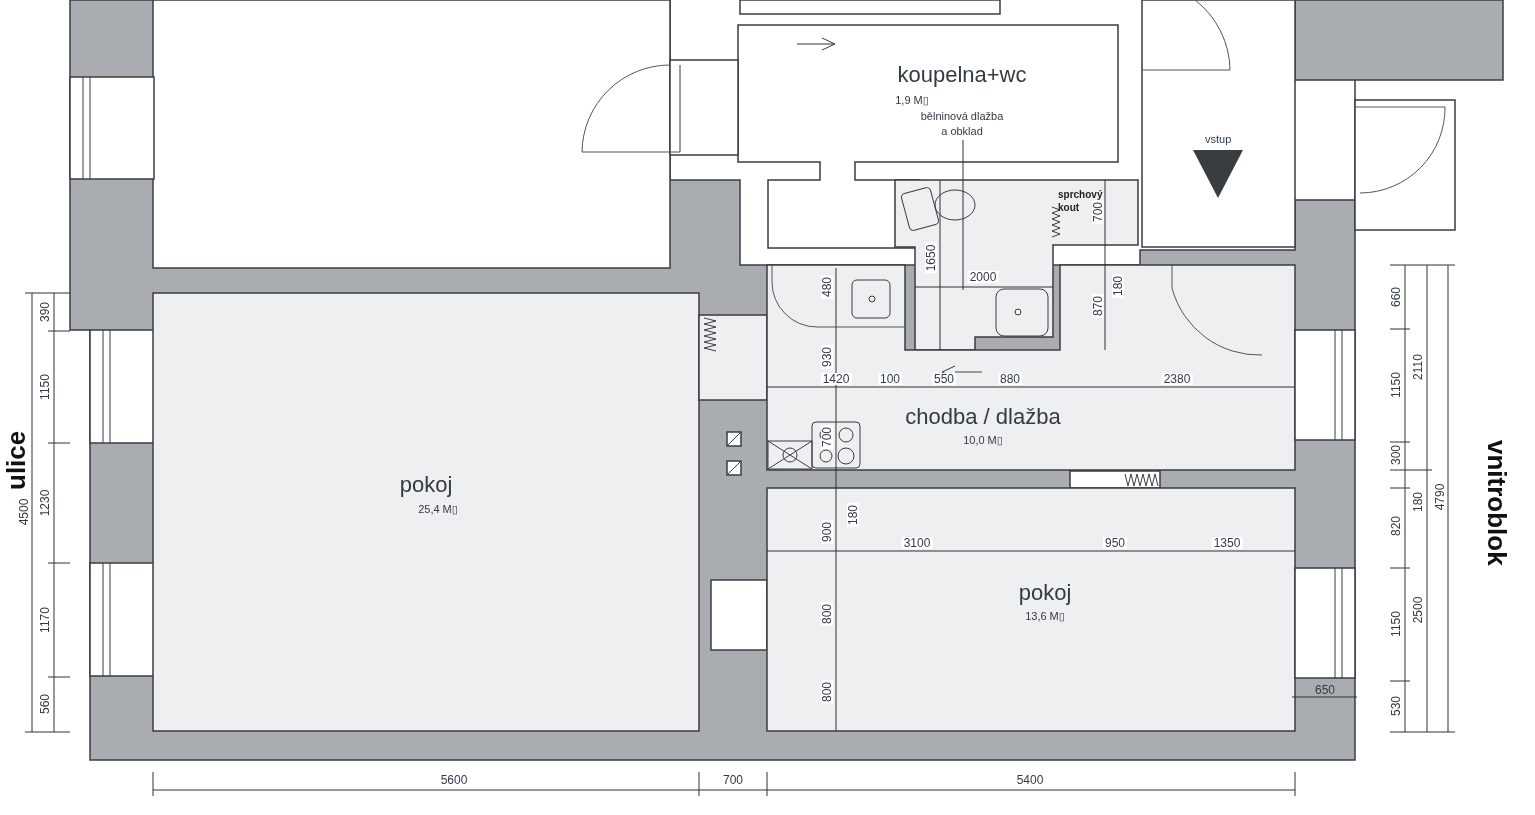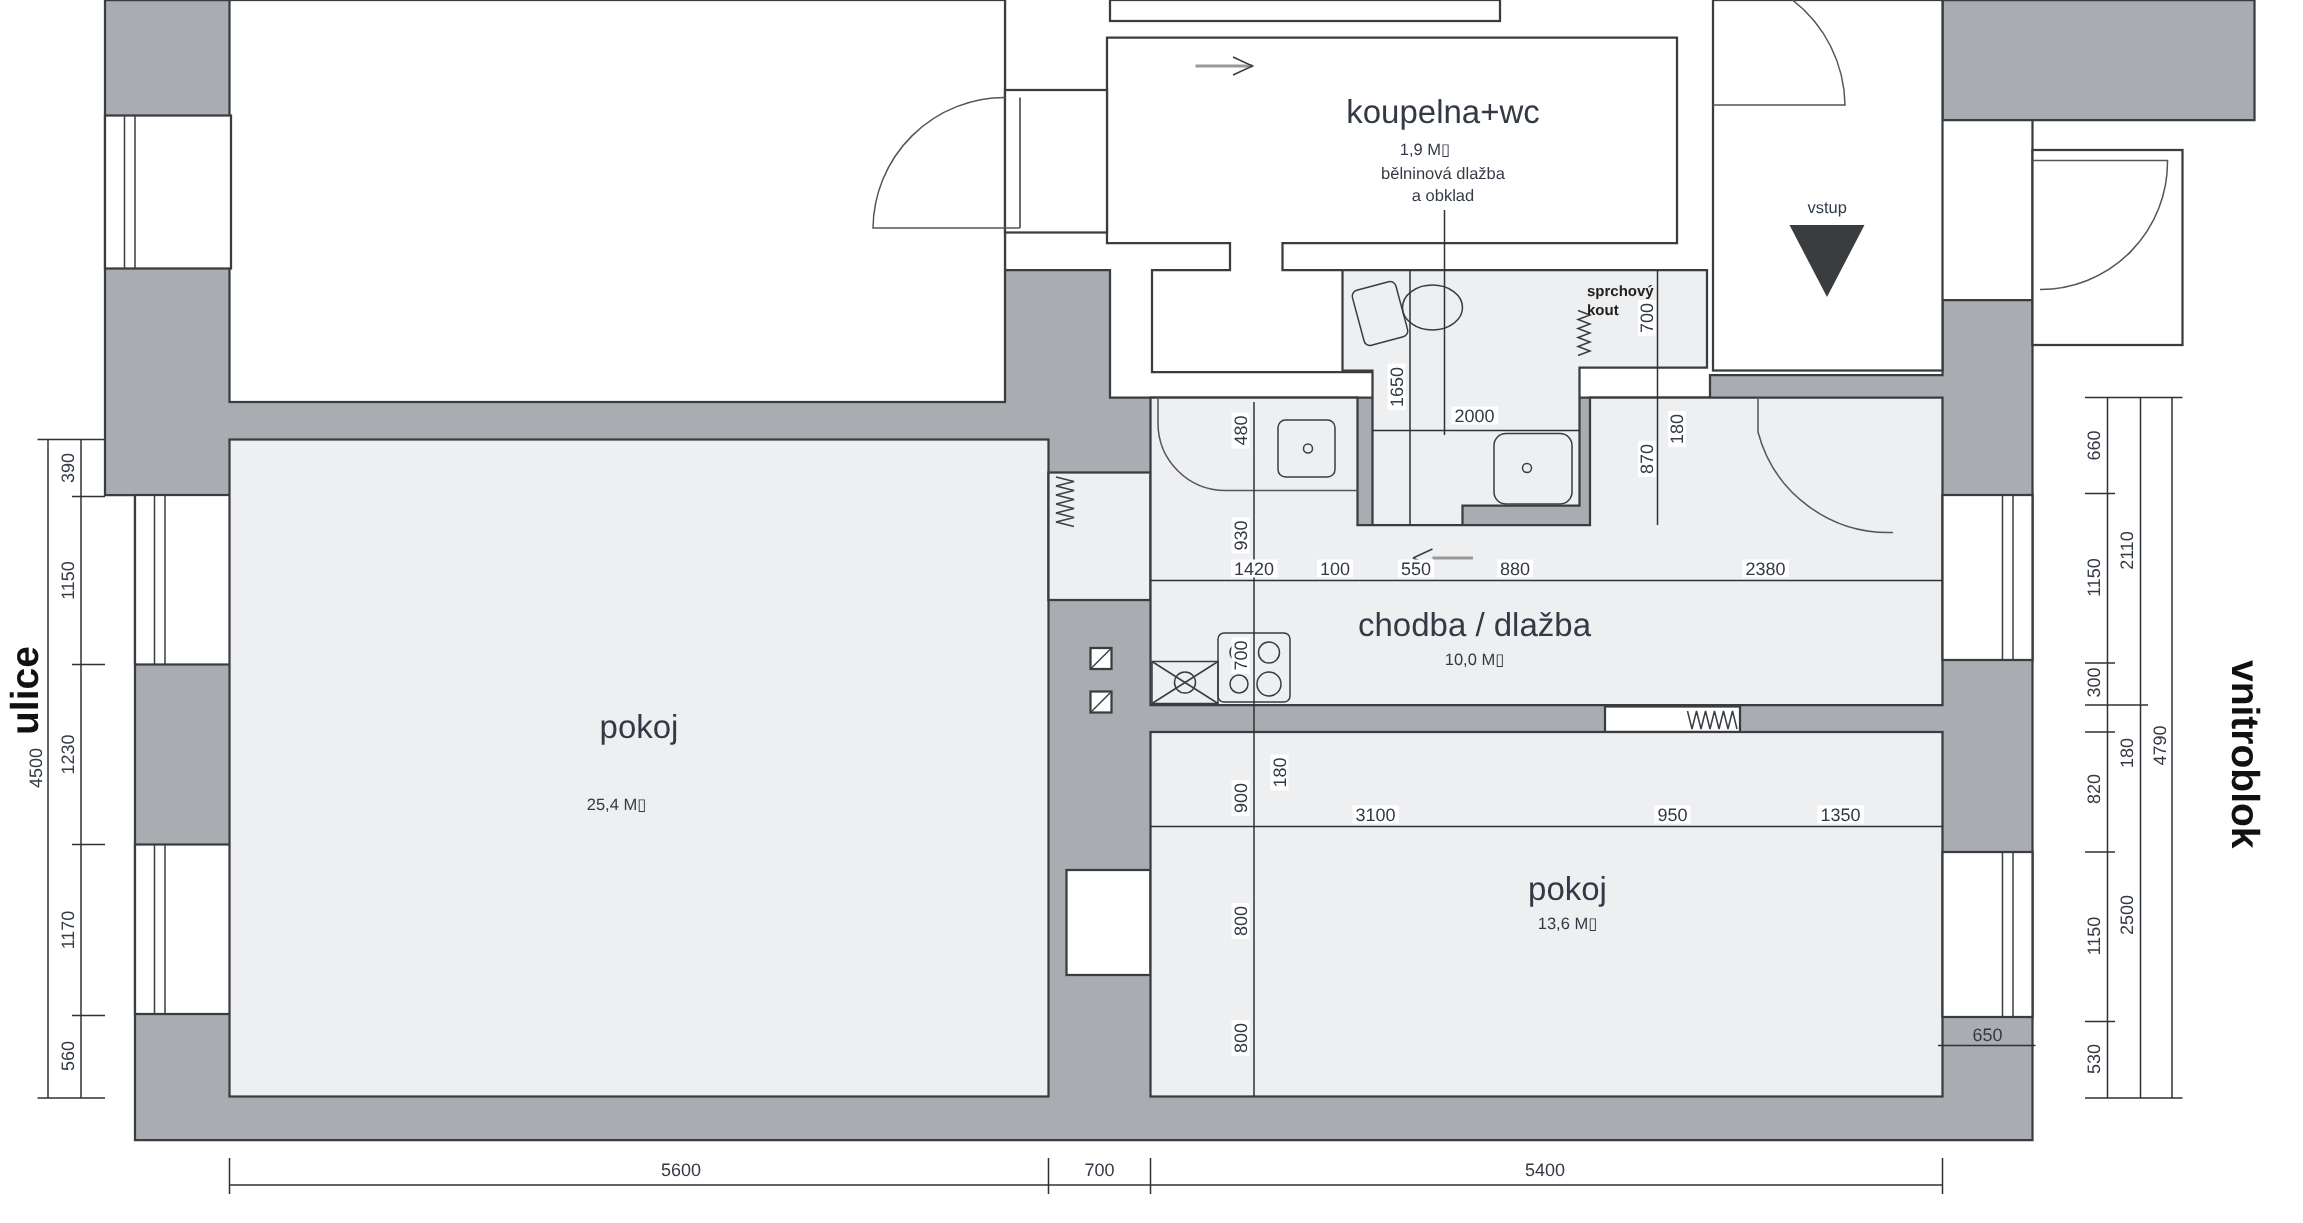--- a/index.html
+++ b/index.html
@@ -136,29 +136,29 @@
   <line class="dim" x1="915" y1="287" x2="1053" y2="287"></line>
   <line class="dim" x1="963" y1="140" x2="963" y2="290"></line>
   <line class="dim" x1="1292" y1="697" x2="1357" y2="697"></line>
 </svg>
 
 <div class="lbl side" style="left:3px;top:440px;transform:rotate(-90deg);transform-origin:left top;top:490px;">ulice</div>
 <div class="lbl side" style="left:1510px;top:440px;transform:rotate(90deg);transform-origin:left top;">vnitroblok</div>
 <div class="lbl" style="left:1205px;top:134px;font-size:11px;">vstup</div>
 
 <div class="lbl room-name" style="left:962px;top:64px;">koupelna+wc</div>
-<div class="lbl room-area" style="left:950px;top:95px;text-align:right;">1,9 M▯</div>
+<div class="lbl room-area" style="left:912px;top:95px;text-align:right;">1,9 M▯</div>
 <div class="lbl room-area" style="left:962px;top:111px;">bělninová dlažba</div>
 <div class="lbl room-area" style="left:962px;top:126px;">a obklad</div>
 
 <div class="lbl room-name" style="left:983px;top:406px;">chodba / dlažba</div>
 <div class="lbl room-area" style="left:983px;top:435px;">10,0 M▯</div>
 
 <div class="lbl room-name" style="left:426px;top:474px;">pokoj</div>
-<div class="lbl room-area" style="left:411px;top:504px;margin-top:28px;">25,4 M▯</div>
+<div class="lbl room-area" style="left:438px;top:504px;">25,4 M▯</div>
 
 <div class="lbl room-name" style="left:1045px;top:582px;">pokoj</div>
 <div class="lbl room-area" style="left:1045px;top:611px;">13,6 M▯</div>
 
 <div class="lbl note" style="left:1058px;top:188px;">
   <div>sprchový</div>
   <div>kout</div>
 </div>
 
 <div class="lbl dimtxt" style="left:426px;top:774px;margin-left:28px;">5600</div>

